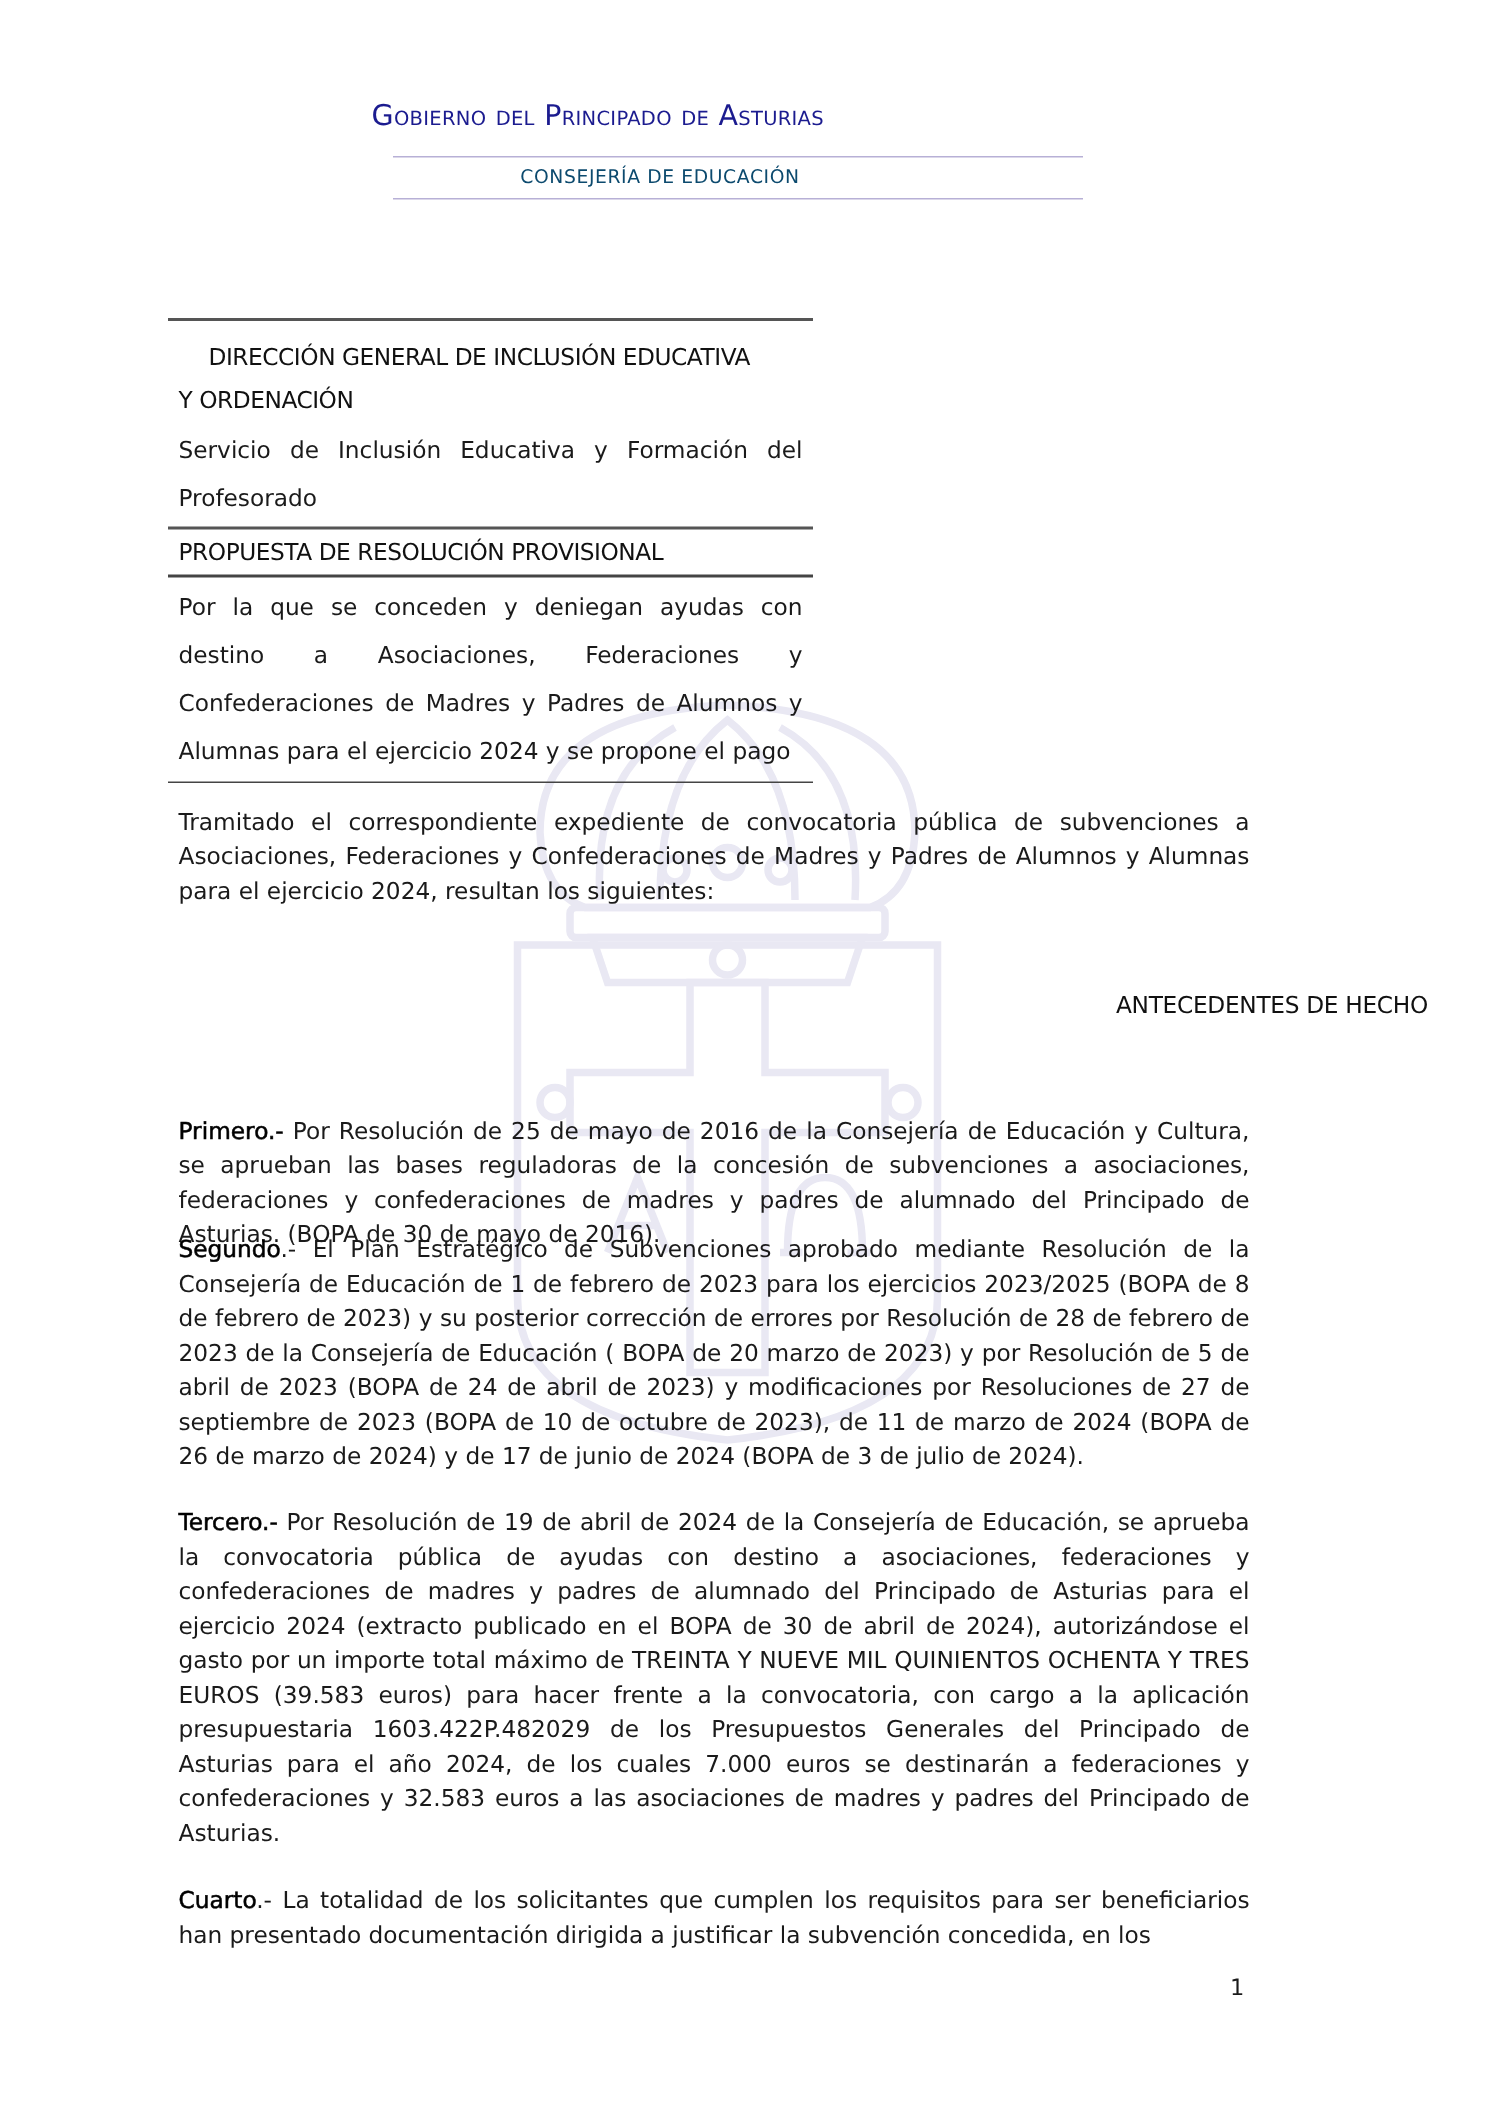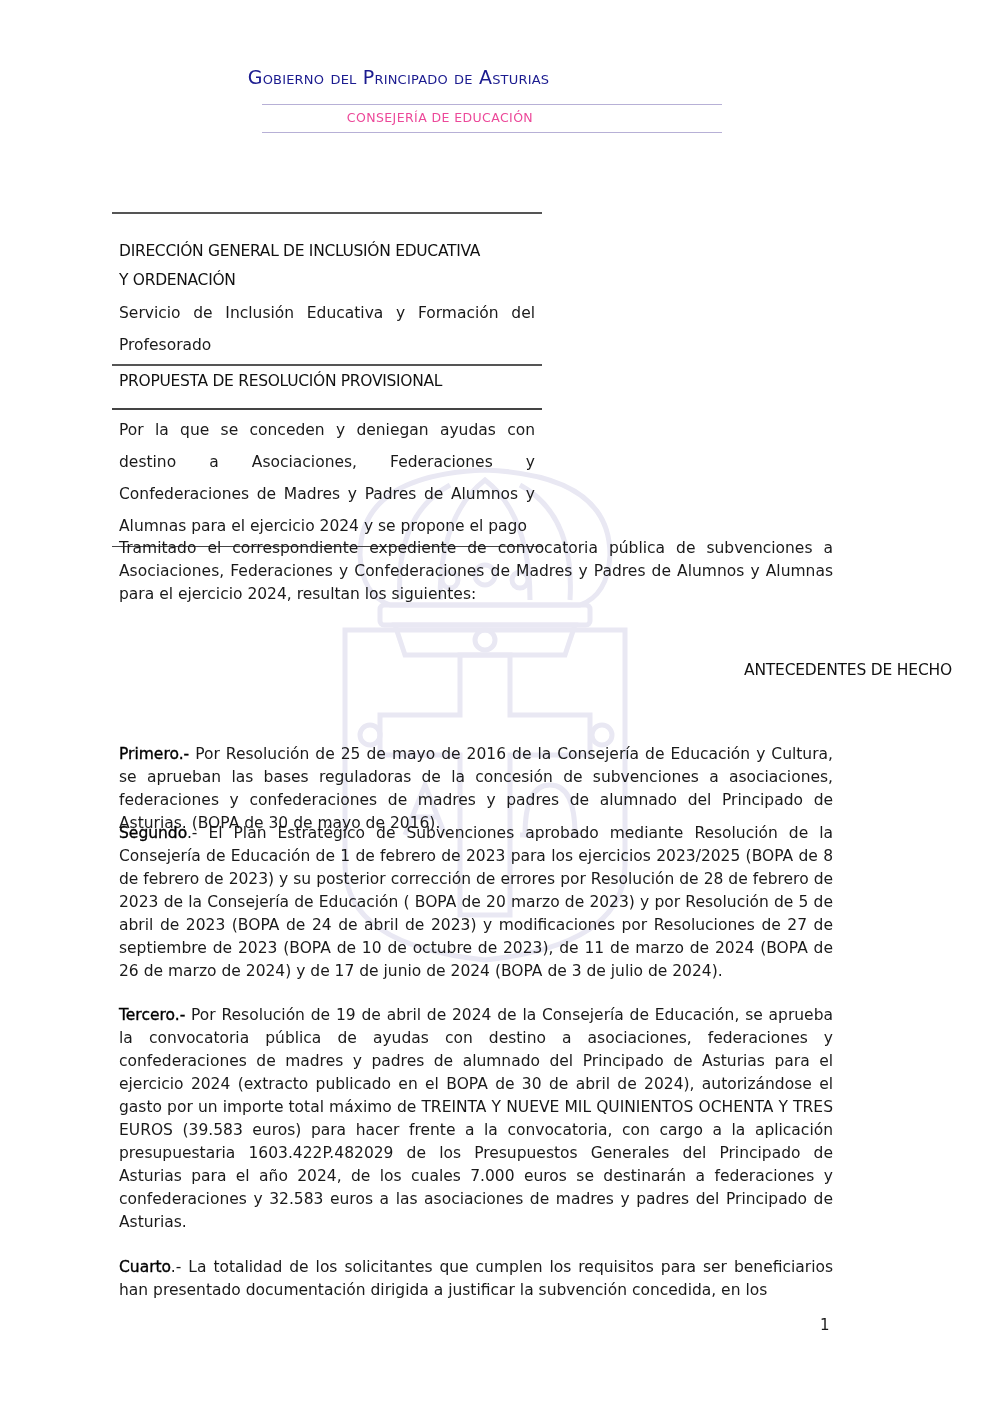--- a/index.html
+++ b/index.html
@@ -11,33 +11,33 @@
   .page { position: relative; z-index: 1; }
 
   .hdr-title {
     position: absolute; left: 0; width: 797px; top: 66px; text-align: center;
     color: #1b1b8f; font-family: "DejaVu Sans", sans-serif; font-size: 19px;
     font-variant: small-caps; letter-spacing: 0.2px;
   }
   .hdr-rule { position: absolute; left: 262px; width: 460px; height: 1px; background: #b7b0d6; }
   .hdr-sub {
     position: absolute; left: 0; width: 880px; top: 110px; text-align: center;
-    color: #ec4899; font-size: 12.5px; letter-spacing: 0.4px;
+    color: #0c4a6e; font-size: 12.5px; letter-spacing: 0.4px;
   }
 
   .box { position: absolute; left: 112px; width: 430px; top: 212px; }
   .box .rule { height: 2px; background: #555555; }
   .box .rule.thin { height: 1.5px; background: #444; }
   .box .cell { padding: 0 7px; font-size: 15.5px; line-height: 32px; }
   .box .heading { color: #111; letter-spacing: -0.3px; }
   .box .justify { text-align: justify; text-align-last: left; }
-  .box .h1 { padding-top: 23px; line-height: 29px; }
+  .box .h1 { padding-top: 10px; line-height: 29px; margin-left: 20px; }
   .box .h2 { line-height: 29px; }
   .box .svc { padding-top: 2px; padding-bottom: 3px; }
-  .box .prop { padding-top: 3px; padding-bottom: 15px; line-height: 24px; }
+  .box .prop { padding-top: 3px; padding-bottom: 3px; line-height: 24px; }
   .box .desc { padding-top: 4px; padding-bottom: 4px; }
 
   .body-text {
     position: absolute; left: 119px; width: 714px; font-size: 15.5px; line-height: 23px;
     text-align: justify; text-align-last: left; color: #1a1a1a;
   }
   .body-text b { font-weight: normal; color: #000; -webkit-text-stroke: 0.35px #000; }
   .section-title {
     position: absolute; left: 0; width: 952px; top: 661px; text-align: right;
     font-size: 15.5px; color: #111; letter-spacing: -0.2px;

